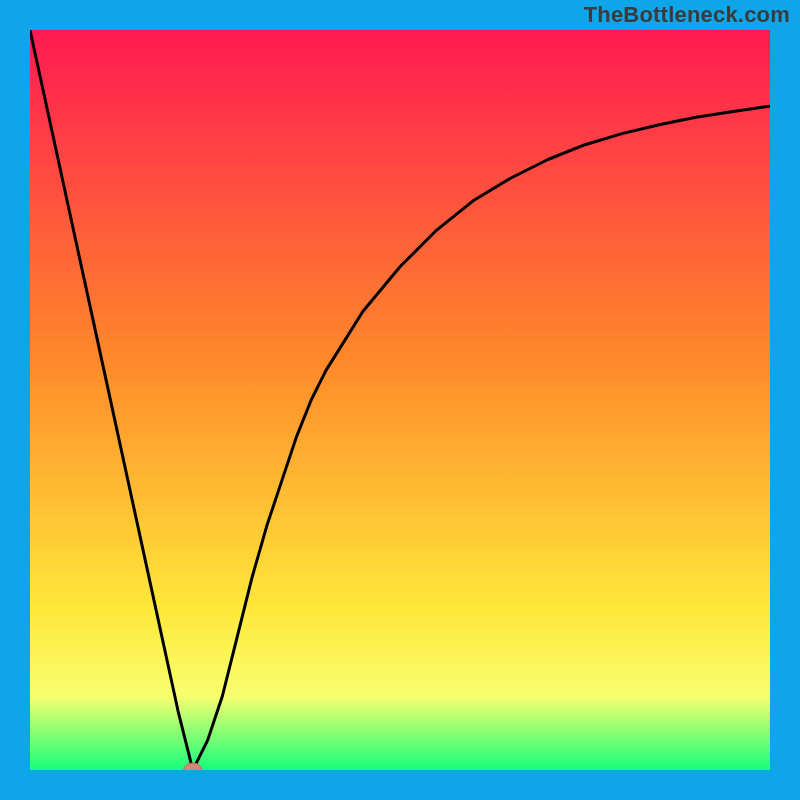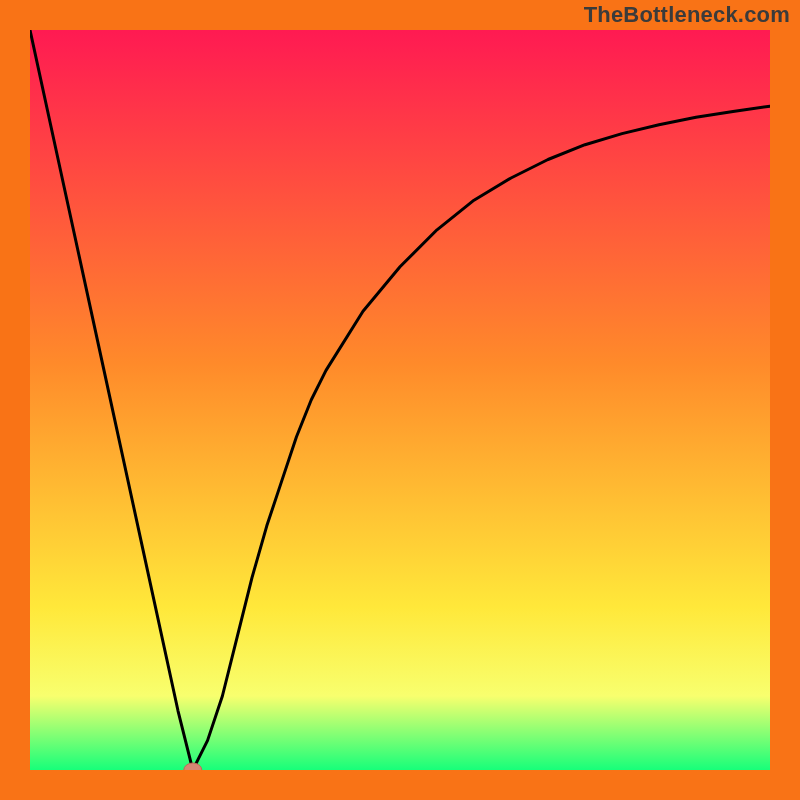--- a/index.html
+++ b/index.html
@@ -8,21 +8,21 @@
     width: 800px;
     height: 800px;
     background: #000;
     font-family: Arial, Helvetica, sans-serif;
     overflow: hidden;
   }
   .frame {
     position: relative;
     width: 800px;
     height: 800px;
-    background: #f97316;
+    background: #0ea5e9;
   }
   .watermark {
     position: absolute;
     top: 2px;
     right: 10px;
     color: #3b3b3b;
     font-size: 22px;
     font-weight: 600;
     letter-spacing: 0.2px;
     z-index: 20;

